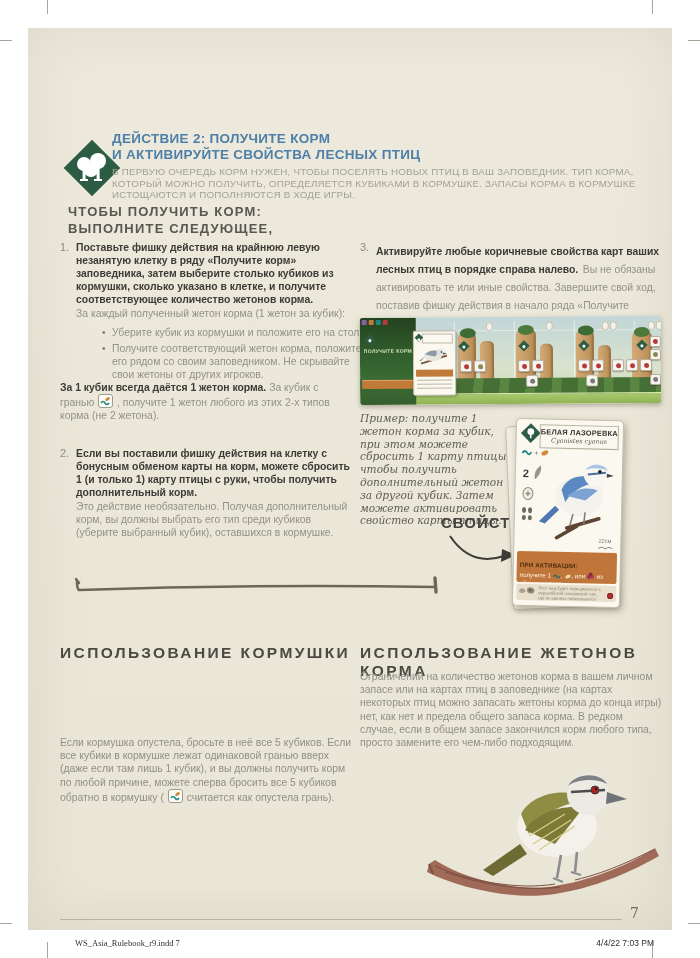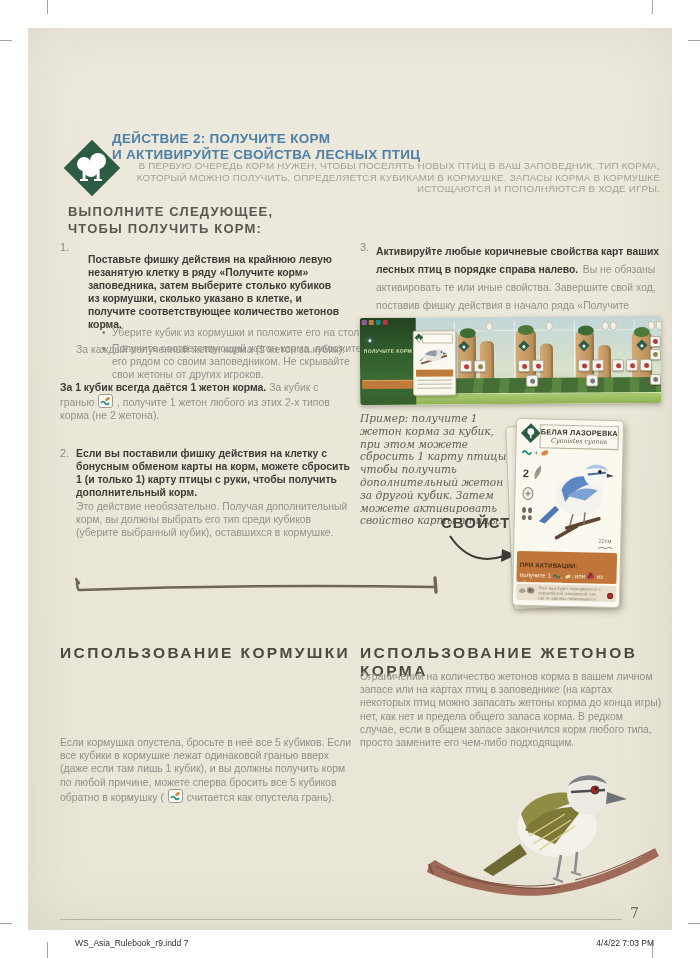--- a/index.html
+++ b/index.html
@@ -5,22 +5,22 @@
   html,body{margin:0;padding:0;background:#fff;}
   #canvas{position:relative;width:700px;height:958px;background:#ffffff;overflow:hidden;
           font-family:"Liberation Sans",sans-serif;}
   .paper{position:absolute;left:28px;top:28px;width:644px;height:902px;
          background:linear-gradient(180deg,#edeadd 0%,#eae7d9 55%,#e9e6d7 100%);
          box-shadow:inset 0 0 60px rgba(125,115,90,.14);}
   .crop{position:absolute;background:#a8a69b;}
   
   .title{position:absolute;left:112px;top:131px;width:545px;color:#4d7fa8;
          font-size:13.5px;line-height:16px;font-weight:bold;letter-spacing:.3px;}
-  .intro{position:absolute;left:112px;top:160px;width:548px;color:#a2a196;
-         font-size:9.8px;line-height:11.6px;letter-spacing:.2px;text-align:right;}
+  .intro{position:absolute;left:112px;top:166px;width:548px;color:#a2a196;
+         font-size:9.8px;line-height:11.6px;letter-spacing:.2px;}
   .steps-head{position:absolute;left:68px;top:204px;color:#585750;font-size:13px;
          line-height:16.5px;font-weight:600;letter-spacing:1.2px;}
   
   .num{position:absolute;left:0;top:0;color:#8d8c84;font-size:11px;}
   .item{position:absolute;width:292px;}
   .item .txt{margin-left:16px;}
   .b{color:#3c3b36;font-weight:bold;font-size:10.4px;line-height:13px;}
   .g{color:#92918a;font-size:10.4px;line-height:13px;}
   .bullet{position:relative;margin-left:20px;padding-left:10px;margin-top:3px;}
   .bullet::before{content:"•";position:absolute;left:0;top:0;color:#7c7b74;font-size:10px;}
@@ -102,28 +102,28 @@
     </svg>
   </div>
 
   <div class="title">
     <div>ДЕЙСТВИЕ 2: ПОЛУЧИТЕ КОРМ</div>
     <div>И АКТИВИРУЙТЕ СВОЙСТВА ЛЕСНЫХ ПТИЦ</div>
   </div>
   <div class="intro">В ПЕРВУЮ ОЧЕРЕДЬ КОРМ НУЖЕН, ЧТОБЫ ПОСЕЛЯТЬ НОВЫХ ПТИЦ В ВАШ ЗАПОВЕДНИК. ТИП КОРМА, КОТОРЫЙ МОЖНО ПОЛУЧИТЬ, ОПРЕДЕЛЯЕТСЯ КУБИКАМИ В КОРМУШКЕ. ЗАПАСЫ КОРМА В КОРМУШКЕ ИСТОЩАЮТСЯ И ПОПОЛНЯЮТСЯ В ХОДЕ ИГРЫ.</div>
 
   <div class="steps-head">
+    <div>ЧТОБЫ ПОЛУЧИТЬ КОРМ:</div>
     <div>ВЫПОЛНИТЕ СЛЕДУЮЩЕЕ,</div>
-    <div>ЧТОБЫ ПОЛУЧИТЬ КОРМ:</div>
   </div>
 
   <div class="item" style="left:60px;top:241px;">
     <span class="num">1.</span>
     <div class="txt">
-      <p class="b" style="margin:12px;">Поставьте фишку действия на крайнюю левую незанятую клетку в ряду «Получите корм» заповедника, затем выберите столько кубиков из кормушки, сколько указано в клетке, и получите соответствующее количество жетонов корма.</p>
+      <p class="b" style="margin:0;">Поставьте фишку действия на крайнюю левую незанятую клетку в ряду «Получите корм» заповедника, затем выберите столько кубиков из кормушки, сколько указано в клетке, и получите соответствующее количество жетонов корма.</p>
       <p class="g" style="margin:1px 0 0 0;">За каждый полученный жетон корма (1 жетон за кубик):</p>
     </div>
   </div>
   <div class="bullet g" style="position:absolute;left:82px;top:323px;width:258px;">Уберите кубик из кормушки и положите его на стол.</div>
   <div class="bullet g" style="position:absolute;left:82px;top:339px;width:258px;">Получите соответствующий жетон корма, положите его рядом со своим заповедником. Не скрывайте свои жетоны от других игроков.</div>
 
   <div style="position:absolute;left:60px;top:381px;width:292px;" class="g">
     <span class="b">За 1 кубик всегда даётся 1 жетон корма.</span>
     <span>За кубик с гранью</span>
     <span class="die-icon"><svg width="13" height="12" viewBox="0 0 13 12">
@@ -378,16 +378,16 @@
     <path d="M146 40 L180 38" stroke="#4b4d50" stroke-width="2.4"></path>
     <circle cx="170" cy="38" r="4" fill="#a82222" stroke="#3a3a3a" stroke-width="1"></circle>
     <circle cx="171" cy="37" r="1.2" fill="#1c1c1c"></circle>
     <path d="M182 40 L202 47 L181 52 Z" fill="#6f7276"></path>
     <path d="M136 103 L132 126 M152 100 L150 120" stroke="#8c8d90" stroke-width="2.6"></path>
     <path d="M128 126 l10 4 M146 120 l10 3" stroke="#8c8d90" stroke-width="2"></path>
   </svg>
 
   <div class="rule"></div>
   <div class="pagenum">7</div>
-  <div class="imprint" style="left:75px;">WS_Asia_Rulebook_r9.indd   7</div>
+  <div class="imprint" style="left:75px;font-family:Liberation Serif, serif;">WS_Asia_Rulebook_r9.indd   7</div>
   <div class="imprint" style="right:46px;">4/4/22   7:03 PM</div>
 
 </div>
 
 </body></html>

